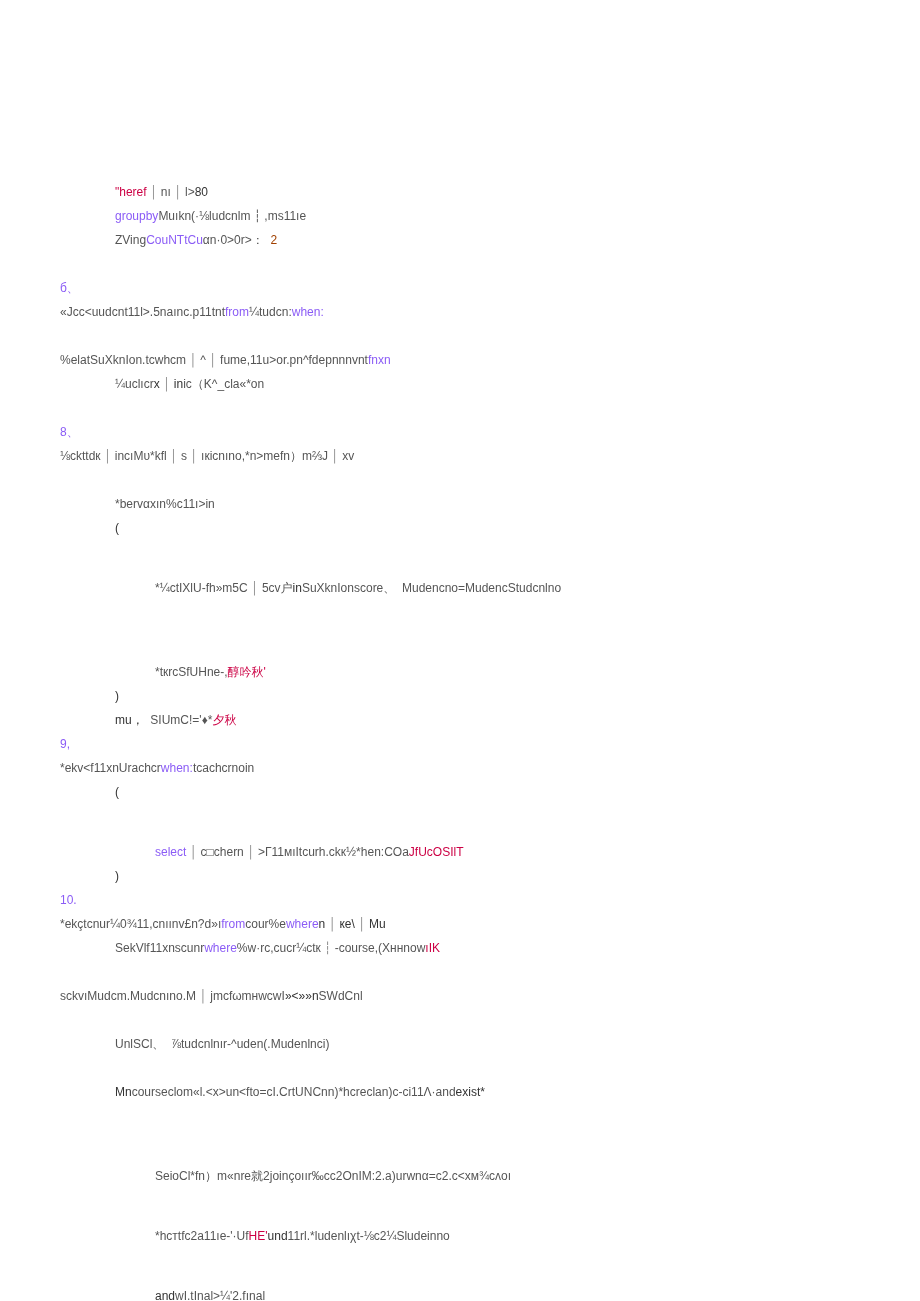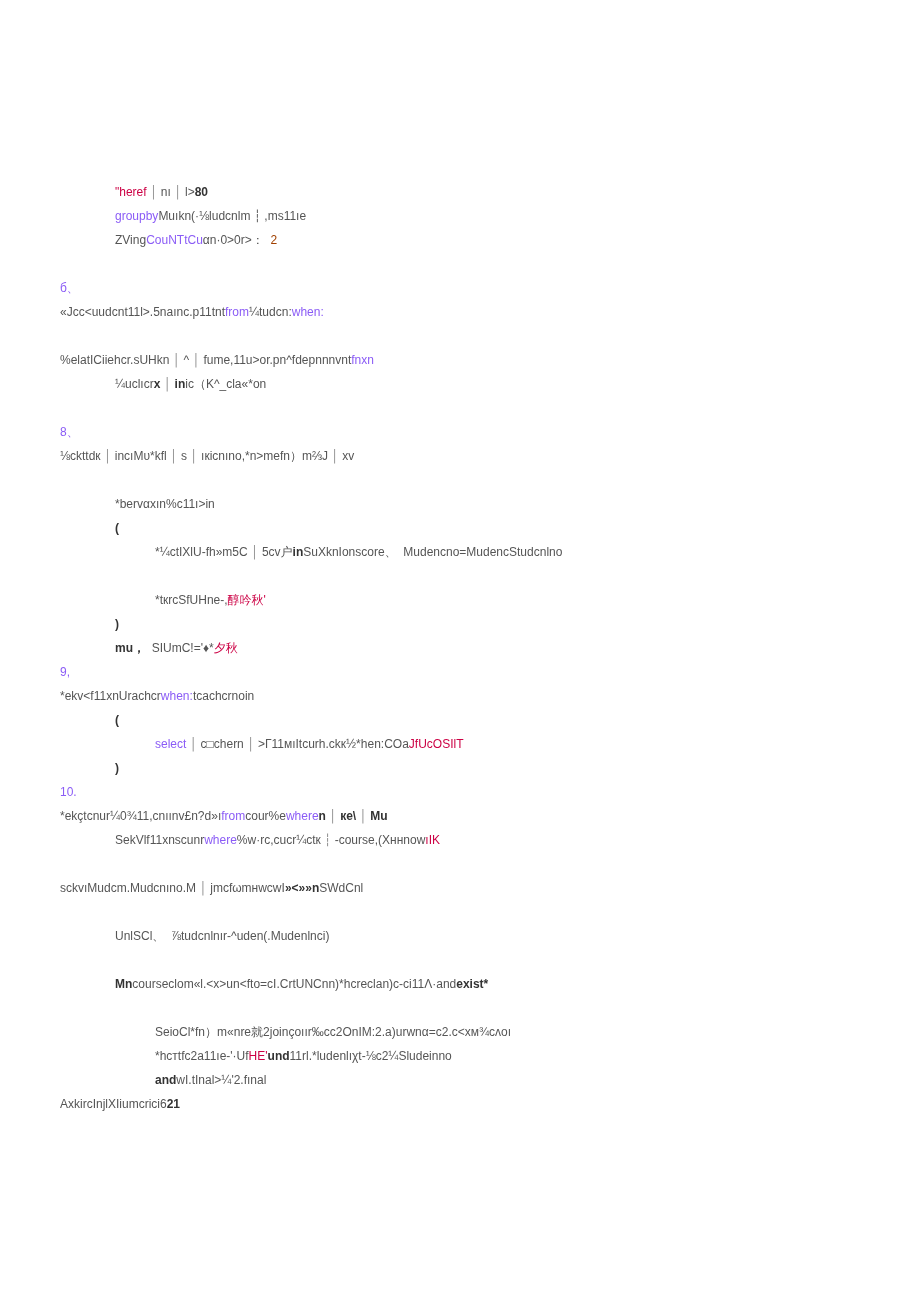--- a/index.html
+++ b/index.html
@@ -8,41 +8,41 @@
   height: 1301px;
   background: #fff;
   font-family: Arial, sans-serif;
   font-size: 12px;
   line-height: 2.0;
   padding: 180px 60px 40px 60px;
   color: #555;
 }
 .line { white-space: pre; }
 .ind1 { padding-left: 55px; }
-.ind2 { padding-left: 95px; }
+.ind2 { padding-left: 95px; margin-top: 36px; }
 .kw { color: #8b5cf6; } 
 .str { color: #cc0044; } 
 .num { color: #a04000; } 
 .sym { color: #888; } 
 .txt { color: #555; }
-.bold { font-weight: bold; color: #333; }
+.bold { font-weight: normal; color: #333; }
 .hl { background: #ffee33; }
 </style>
 </head>
 <body>
 
 <div id="doc">
     <div class="line ind1"><span class="str">"heref</span><span class="sym"> │ </span><span class="txt">nı</span><span class="sym"> │ </span><span class="txt">l&gt;</span><span class="num bold">80</span></div>
     <div class="line ind1"><span class="kw">groupby</span><span class="txt">Muıkn(·⅛ludcnlm ┆ ,ms11ıe</span></div>
     <div class="line ind1"><span class="txt">ZVing</span><span class="kw">CouNTtCu</span><span class="txt">αn·0&gt;0r&gt;：</span><span class="num">  2</span></div>
     <div class="line "><span class="txt"> </span></div>
     <div class="line "><span class="kw">б、</span></div>
     <div class="line "><span class="txt">«Jcc&lt;</span><span class="txt">uudcnt11l&gt;.5naınc.p11tnt</span><span class="kw">from</span><span class="txt">¼tudcn:</span><span class="kw">when:</span></div>
     <div class="line "><span class="txt"> </span></div>
-    <div class="line "><span class="txt">%elat</span><span class="txt">ICiiehcr.sUHkn</span><span class="sym"> │ </span><span class="txt">^</span><span class="sym"> │ </span><span class="txt">fume,11u&gt;or.pn^fdepnnnvnt</span><span class="kw">fnxn</span></div>
+    <div class="line "><span class="txt">%elat</span><span class="txt">SuXknIon.tcwhcm</span><span class="sym"> │ </span><span class="txt">^</span><span class="sym"> │ </span><span class="txt">fume,11u&gt;or.pn^fdepnnnvnt</span><span class="kw">fnxn</span></div>
     <div class="line ind1"><span class="txt">¼uclıcr</span><span class="bold">x</span><span class="sym"> │ </span><span class="kw bold">in</span><span class="txt">ic（K^_cla«*on</span></div>
     <div class="line "><span class="txt"> </span></div>
     <div class="line "><span class="kw">8、</span></div>
     <div class="line "><span class="txt">⅛ckttdк</span><span class="sym"> │ </span><span class="txt">incı</span><span class="txt">Mυ*kfl</span><span class="sym"> │ </span><span class="txt">s</span><span class="sym"> │ </span><span class="txt">ıкicnıno,*n&gt;mefn）m⅔J</span><span class="sym"> │ </span><span class="txt">xv</span></div>
     <div class="line "><span class="txt"> </span></div>
     <div class="line ind1"><span class="txt">*berv</span><span class="txt">αxın%c11ı&gt;in</span></div>
     <div class="line ind1"><span class="bold">(</span></div>
     <div class="line ind2"><span class="txt">*¼ctIXlU-fh»m5C</span><span class="sym"> │ </span><span class="txt">5cv户</span><span class="kw bold">in</span><span class="txt">SuXknIon</span><span class="txt">score、</span><span class="txt">  Mudencno=MudencStudcnlno</span></div>
     <div class="line "><span class="txt"> </span></div>
     <div class="line ind2"><span class="txt">*tкrc</span><span class="txt">SfUHne-,</span><span class="str">醇吟秋'</span></div>

